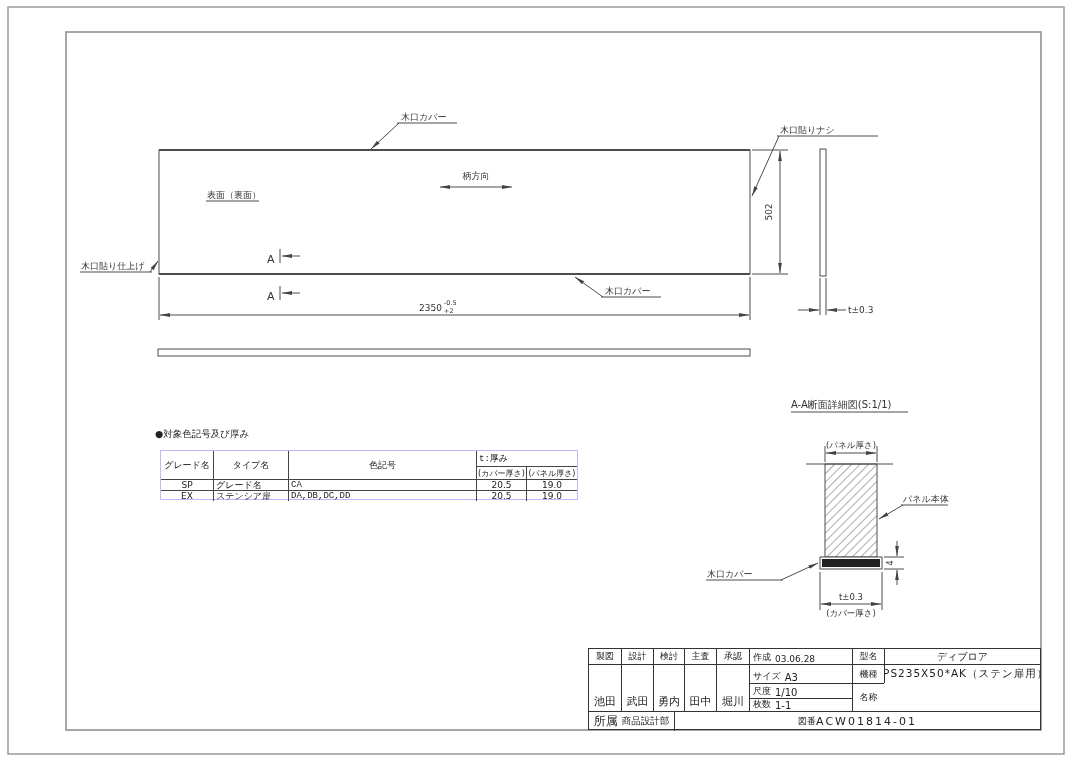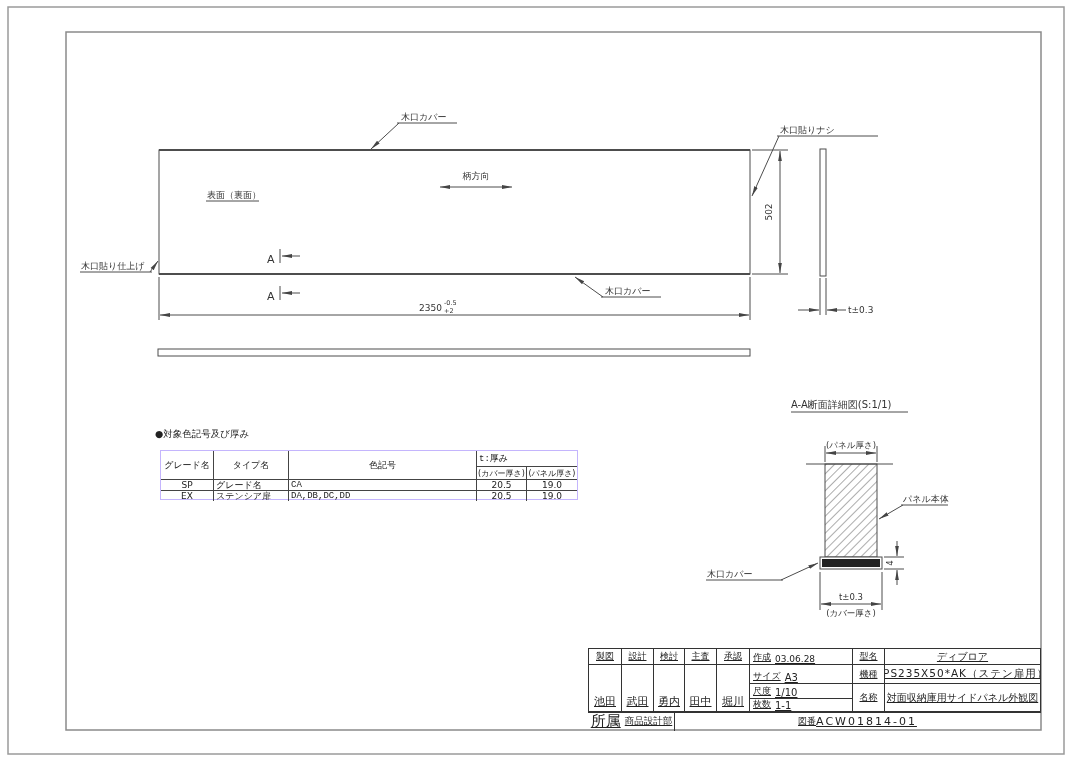--- a/index.html
+++ b/index.html
@@ -26,41 +26,41 @@
   }
   #color-table .c{box-sizing:border-box;display:flex;align-items:center;justify-content:center;
     border-left:1px solid #444;border-top:1px solid #444;overflow:hidden;white-space:nowrap;}
   #color-table .c.first{border-left:none;}
   #color-table .c.toprow{border-top:none;}
   #color-table .left{justify-content:flex-start;padding-left:2px;font-family:Liberation Mono, monospace;}
   #color-table .small{font-size:8px;}
 
   
   #title-block{
-    position:absolute;left:588px;top:648px;width:453px;height:65px;
+    position:absolute;left:588px;top:648px;width:453px;height:82px;
     display:grid;box-sizing:border-box;
     grid-template-columns:32px 32px 31px 32px 33px 103px 32px 1fr;
     grid-template-rows:15px 19px 15px 13px 20px;
-    border:1.5px solid #333;font-size:9px;color:#222;text-decoration:underline;
+    border:1.5px solid #333;font-size:9px;color:#222;
   }
   #title-block .c{box-sizing:border-box;display:flex;align-items:center;justify-content:center;
     border-left:1px solid #333;border-top:1px solid #333;overflow:hidden;white-space:nowrap;}
   #title-block .c.first{border-left:none;}
   #title-block .c.toprow{border-top:none;}
   #title-block .name{align-items:flex-end;font-size:11px;padding-bottom:2px;}
   #title-block .pair{justify-content:flex-start;padding-left:3px;gap:4px;align-items:flex-end;}
   #title-block .val10{font-size:10px;}
   #title-block .val11{font-size:10.5px;letter-spacing:1px;}
   #bottom-row{grid-column:1 / 9;grid-row:5;display:flex;border-top:1px solid #333;box-sizing:border-box;}
   #bottom-row .bc{box-sizing:border-box;display:flex;align-items:center;justify-content:center;
     border-left:1px solid #333;overflow:hidden;white-space:nowrap;}
   #bottom-row .bc:first-child{border-left:none;}
   #company-cell{width:200px;font-size:13px;letter-spacing:7px;padding-left:7px;}
   #dept-cell{width:85px;gap:4px;}
-  #dept-cell .lbl{font-size:15px;}
+  #dept-cell .lbl{font-size:12px;}
   #dept-cell .val{font-size:9.5px;}
   #dwgno-cell{flex:1;gap:0;}
   #dwgno-cell .lbl{font-size:9px;}
   #dwgno-cell .val{font-size:11px;letter-spacing:2px;}
 </style>
 </head>
 <body>
 
 <div id="sheet">
 
@@ -260,21 +260,20 @@
     <div class="c pair" style="grid-column:6;grid-row:4">
       <span>枚数</span>
       <span class="val10">1-1</span>
     </div>
 
     <div class="c toprow" style="grid-column:7;grid-row:1">型名</div>
     <div class="c toprow val10" style="grid-column:8;grid-row:1">ディブロア</div>
     <div class="c" style="grid-column:7;grid-row:2">機種</div>
     <div class="c val11" style="grid-column:8;grid-row:2">*PS235X50*AK（ステン扉用）</div>
     <div class="c" style="grid-column:7;grid-row:3/5">名称</div>
-    <div class="c val10" style="grid-column:8;grid-row:3/5">対面収納庫用サイドパネル外観図</div>
 
     <div id="bottom-row">
       <div class="bc" id="dept-cell">
         <span class="lbl">所属</span>
         <span class="val">商品設計部</span>
       </div>
       <div class="bc" id="dwgno-cell">
         <span class="lbl">図番</span>
         <span class="val">ACW01814-01</span>
       </div>

